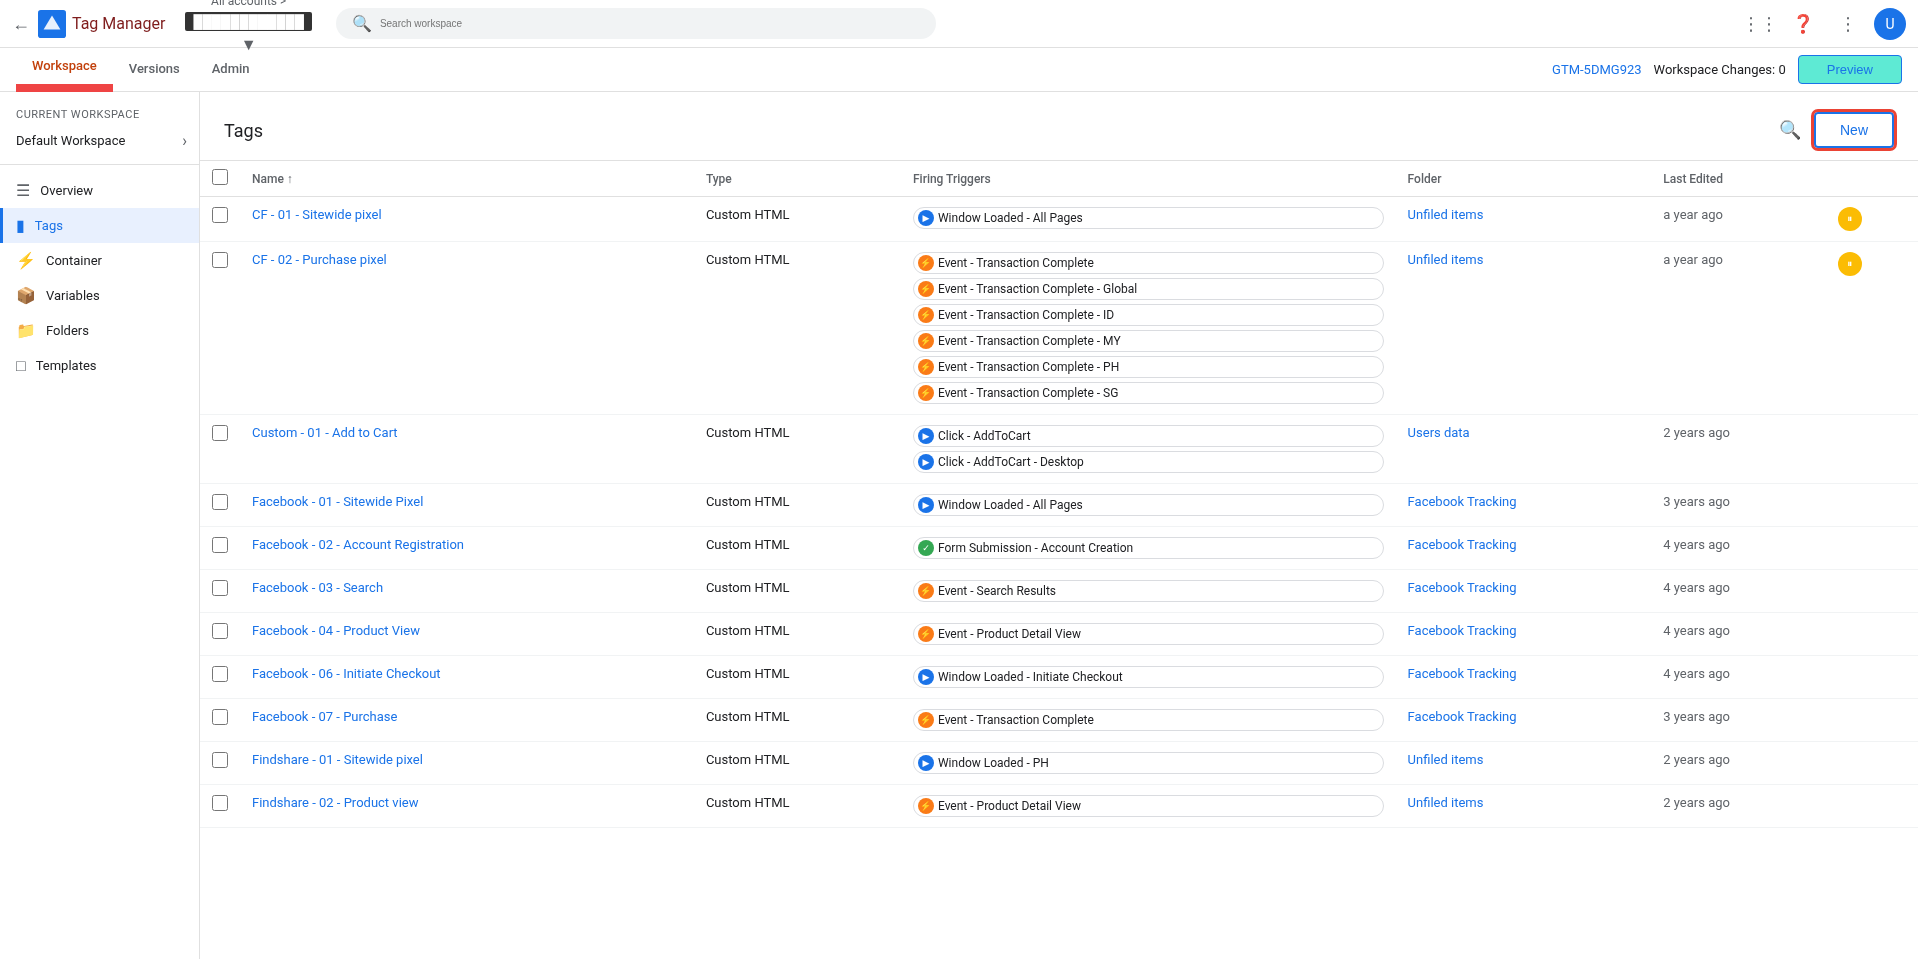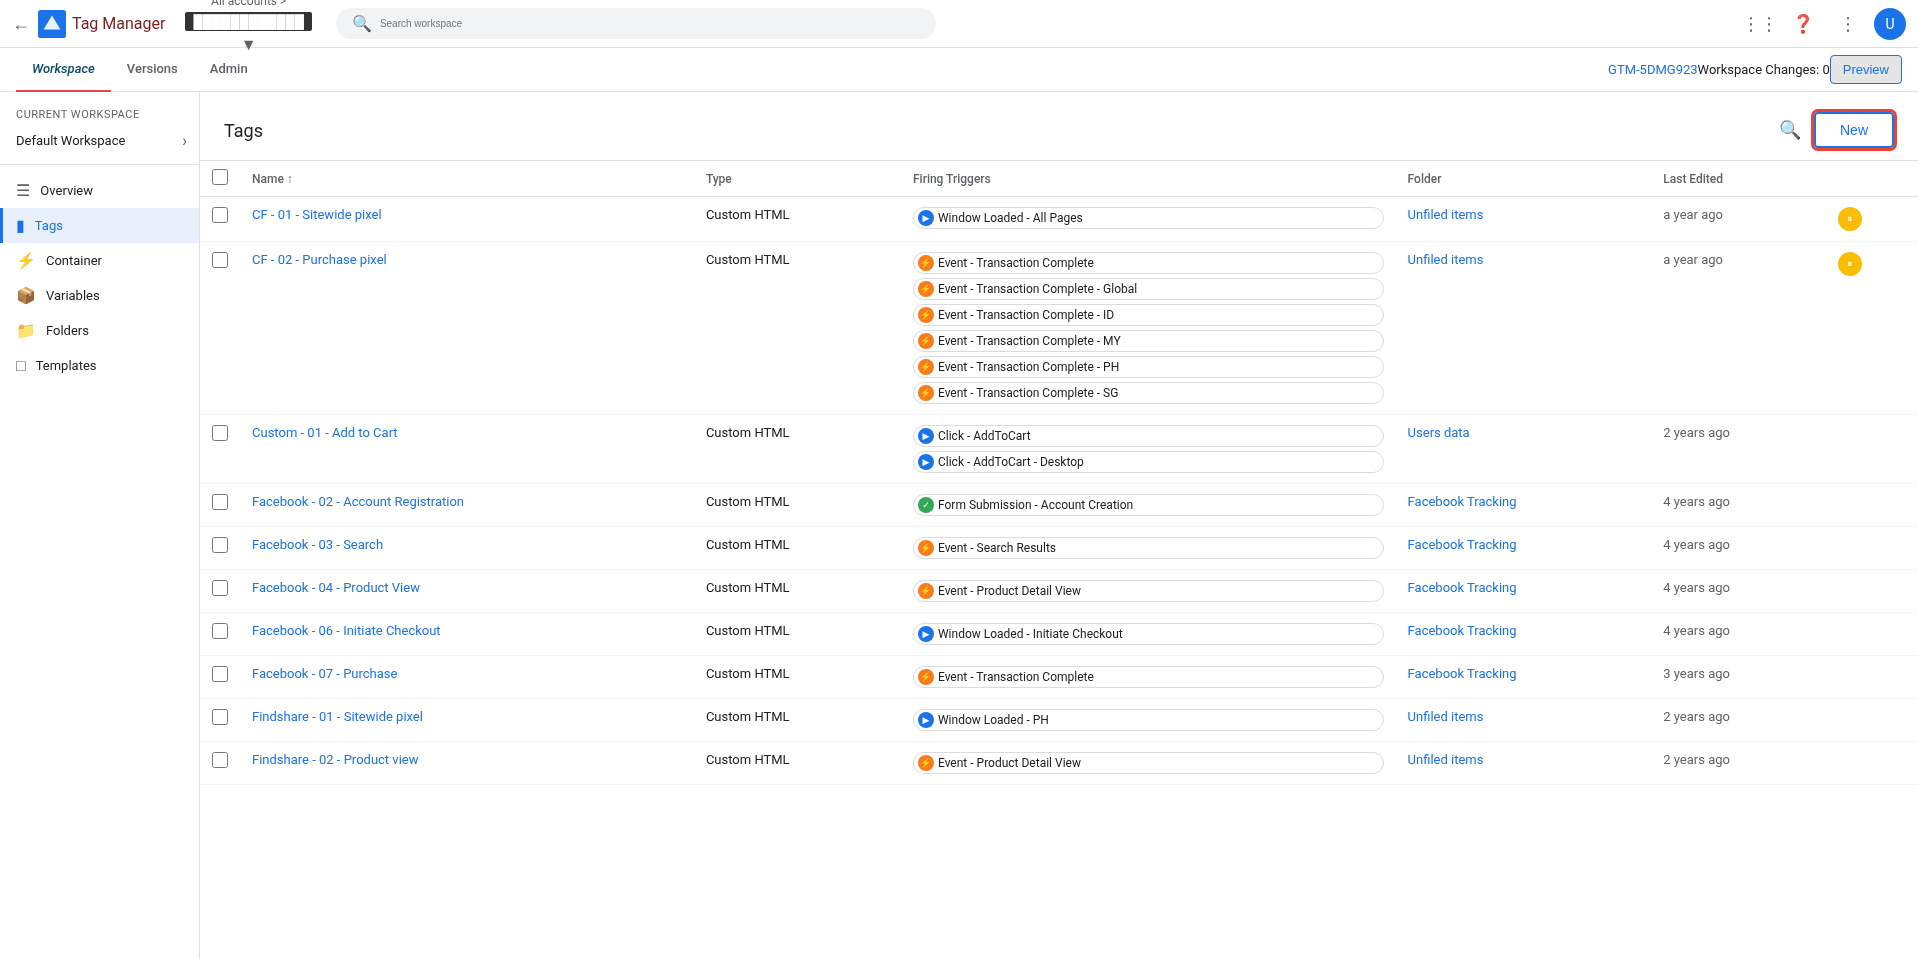--- a/index.html
+++ b/index.html
@@ -43,27 +43,27 @@
     .nav-tabs {
       display: flex; align-items: center; background: #fff;
       border-bottom: 1px solid #e0e0e0; padding: 0 16px;
       height: 44px; gap: 0;
     }
     .nav-tab {
       padding: 0 16px; height: 44px; display: flex; align-items: center;
       font-size: 13px; color: #5f6368; cursor: pointer; border-bottom: 2px solid transparent;
       font-weight: 500;
     }
-    .nav-tab.active { color: #0c4a6e; border-bottom: 2px solid #ef4444; font-style: italic; }
-    .nav-right { margin-left: auto; display: flex; align-items: center; }
+    .nav-tab.active { color: #c2410c; border-bottom: 8px solid #ef4444; }
+    .nav-right { margin-left: auto; display: flex; align-items: center; gap: 12px; }
     .gtm-id { color: #1a73e8; font-size: 13px; cursor: pointer; }
     .workspace-changes { font-size: 13px; color: #202124; }
     .preview-btn {
-      padding: 6px 12px; border: 1px solid #1a73e8; border-radius: 4px;
-      color: #1a73e8; font-size: 13px; cursor: pointer; background: #e5e5e5; font-weight: 500;
+      padding: 6px 28px; border: 1px solid #1a73e8; border-radius: 4px;
+      color: #1a73e8; font-size: 13px; cursor: pointer; background: #5eead4; font-weight: 500;
     }
 
     
     .main-layout { display: flex; height: calc(100vh - 92px); overflow: hidden; }
 
     
     .sidebar {
       width: 200px; background: #fff; border-right: 1px solid #e0e0e0;
       padding: 8px 0; flex-shrink: 0; overflow-y: auto;
     }
@@ -319,20 +319,36 @@
                   <span>Click - AddToCart - Desktop</span>
                 </span>
               </div>
             </td>
             <td><span class="folder-text">Users data</span></td>
             <td class="last-edited">2 years ago</td>
             <td></td>
           </tr>
           <tr>
             <td class="checkbox-cell"><input type="checkbox" class="checkbox" style=""></td>
+            <td><a class="tag-name" href="#">Facebook - 01 - Sitewide Pixel</a></td>
+            <td>Custom HTML</td>
+            <td>
+              <div class="trigger-list">
+                <span class="trigger-chip">
+                  <span class="trigger-dot dot-blue">▶</span>
+                  <span>Window Loaded - All Pages</span>
+                </span>
+              </div>
+            </td>
+            <td><span class="folder-text">Facebook Tracking</span></td>
+            <td class="last-edited">3 years ago</td>
+            <td></td>
+          </tr>
+          <tr>
+            <td class="checkbox-cell"><input type="checkbox" class="checkbox" style=""></td>
             <td><a class="tag-name" href="#">Facebook - 02 - Account Registration</a></td>
             <td>Custom HTML</td>
             <td>
               <div class="trigger-list">
                 <span class="trigger-chip">
                   <span class="trigger-dot dot-green">✓</span>
                   <span>Form Submission - Account Creation</span>
                 </span>
               </div>
             </td>

